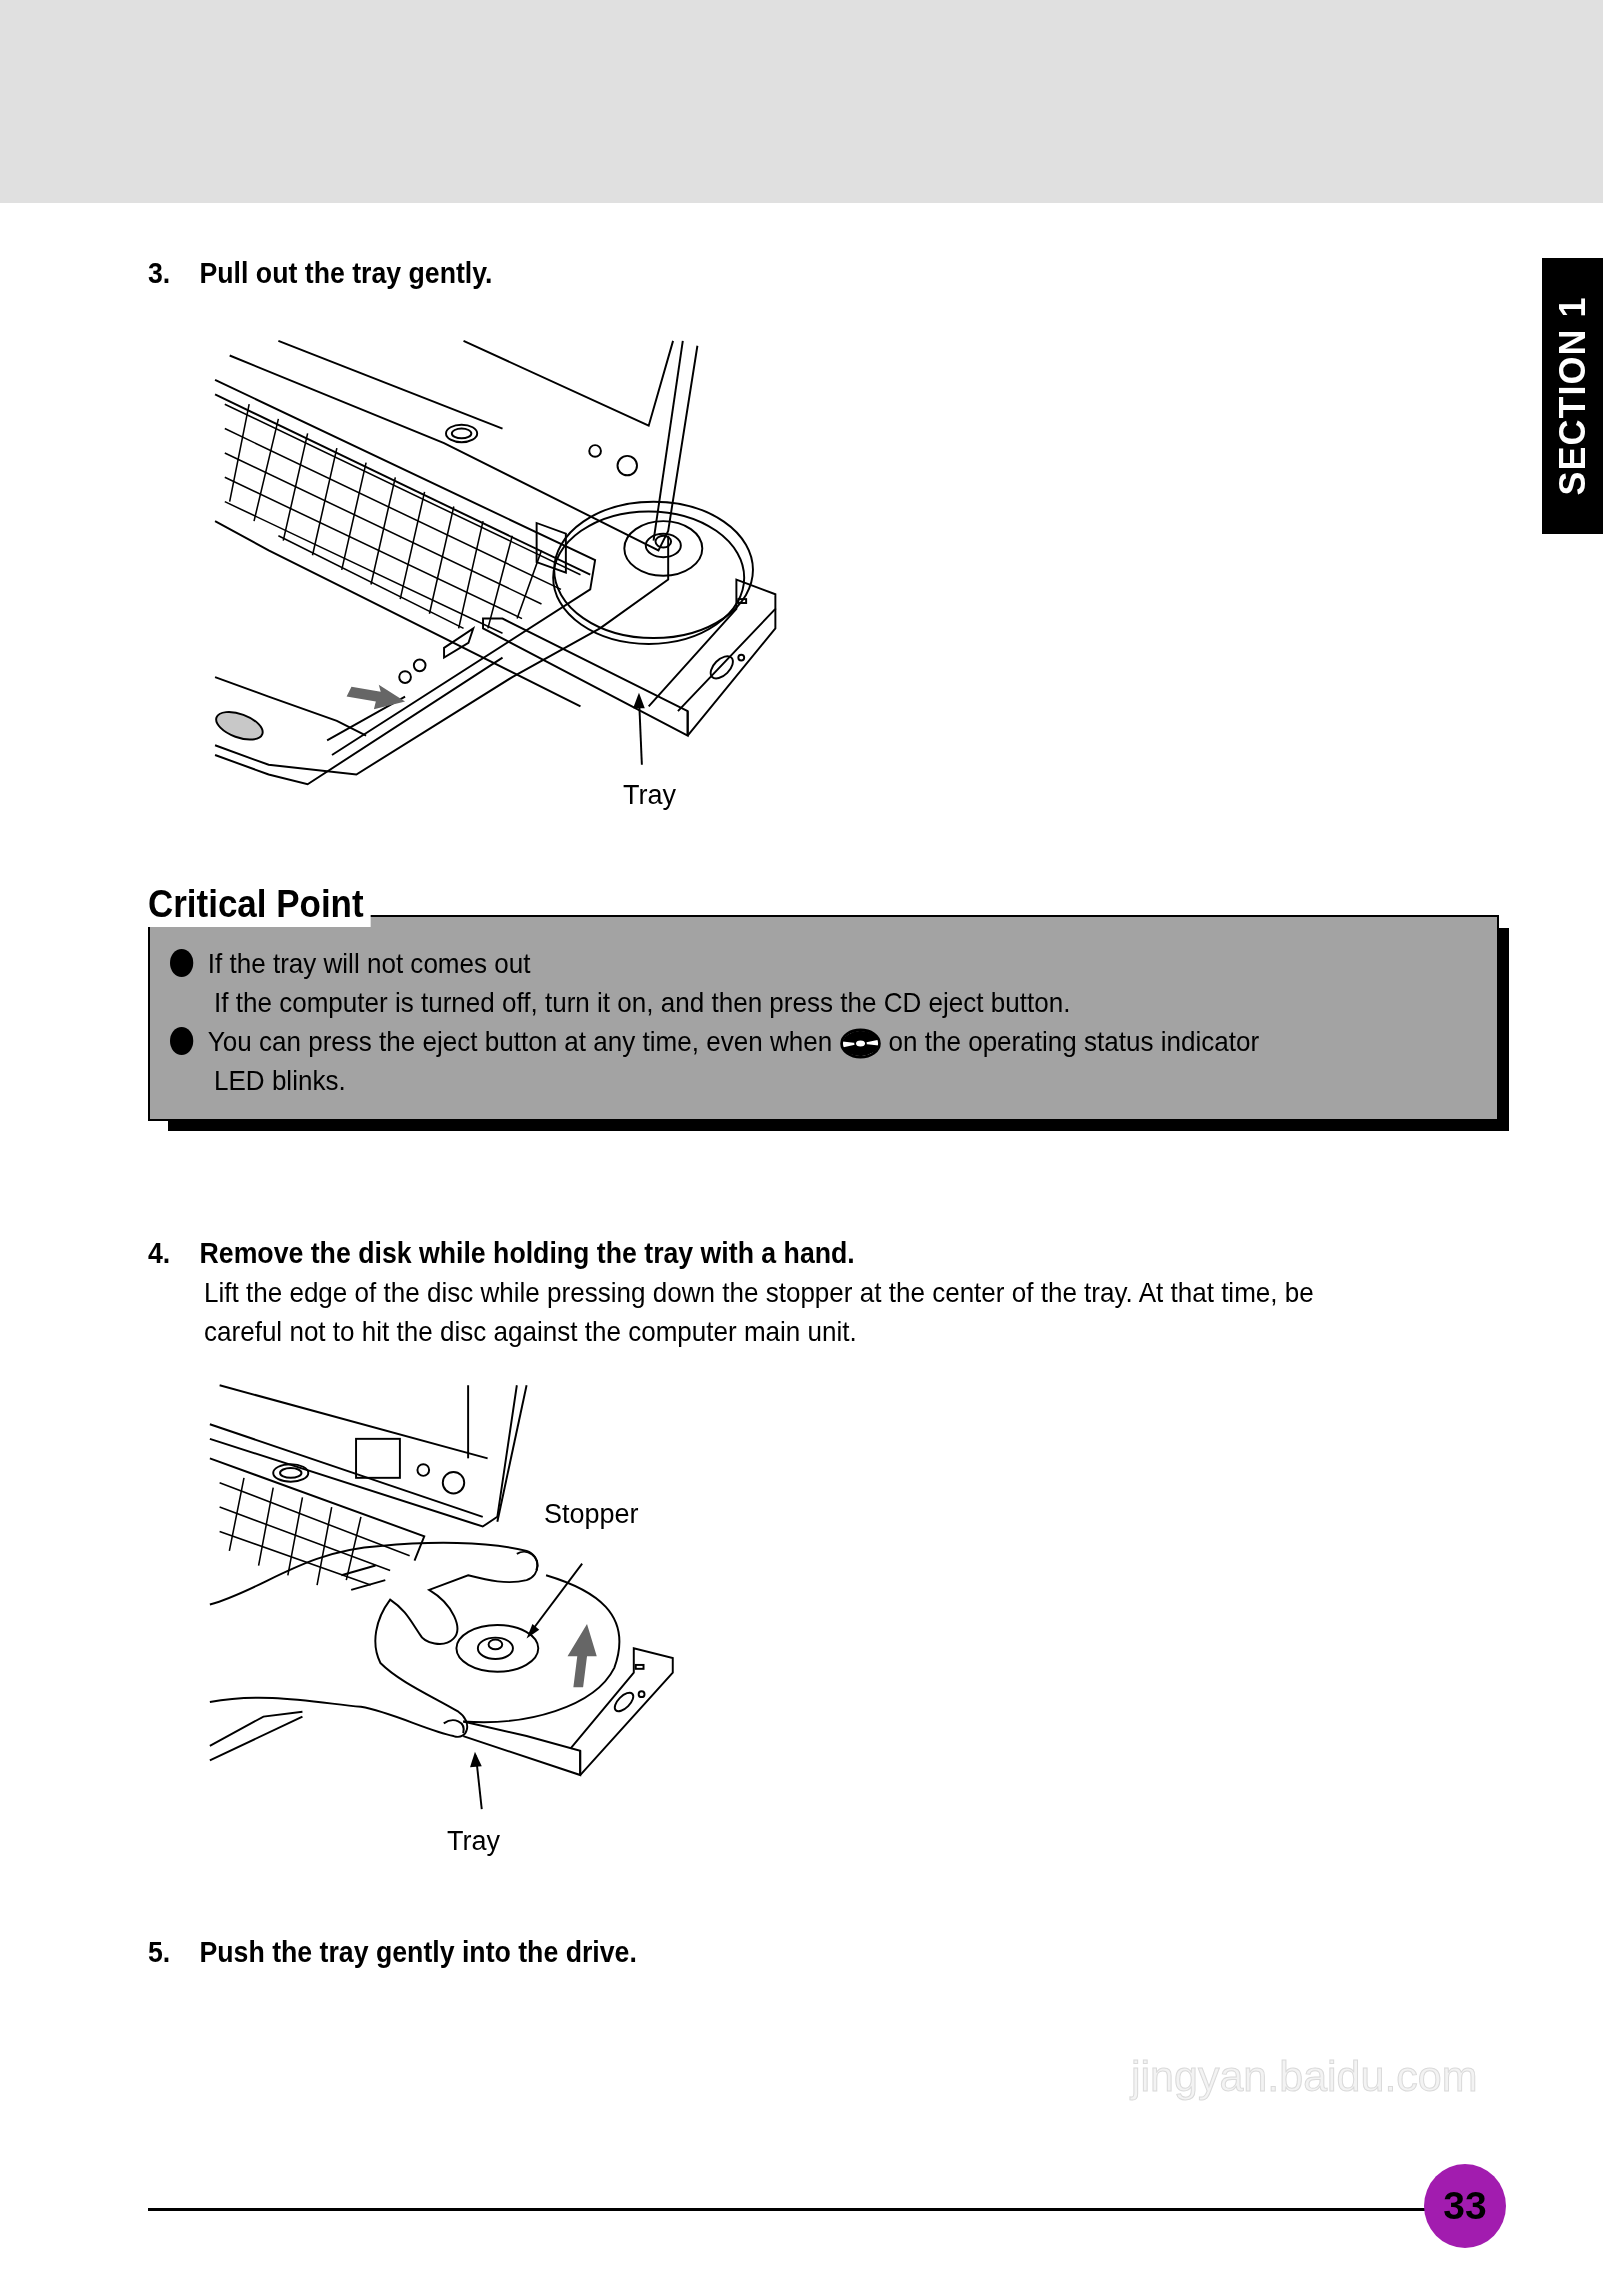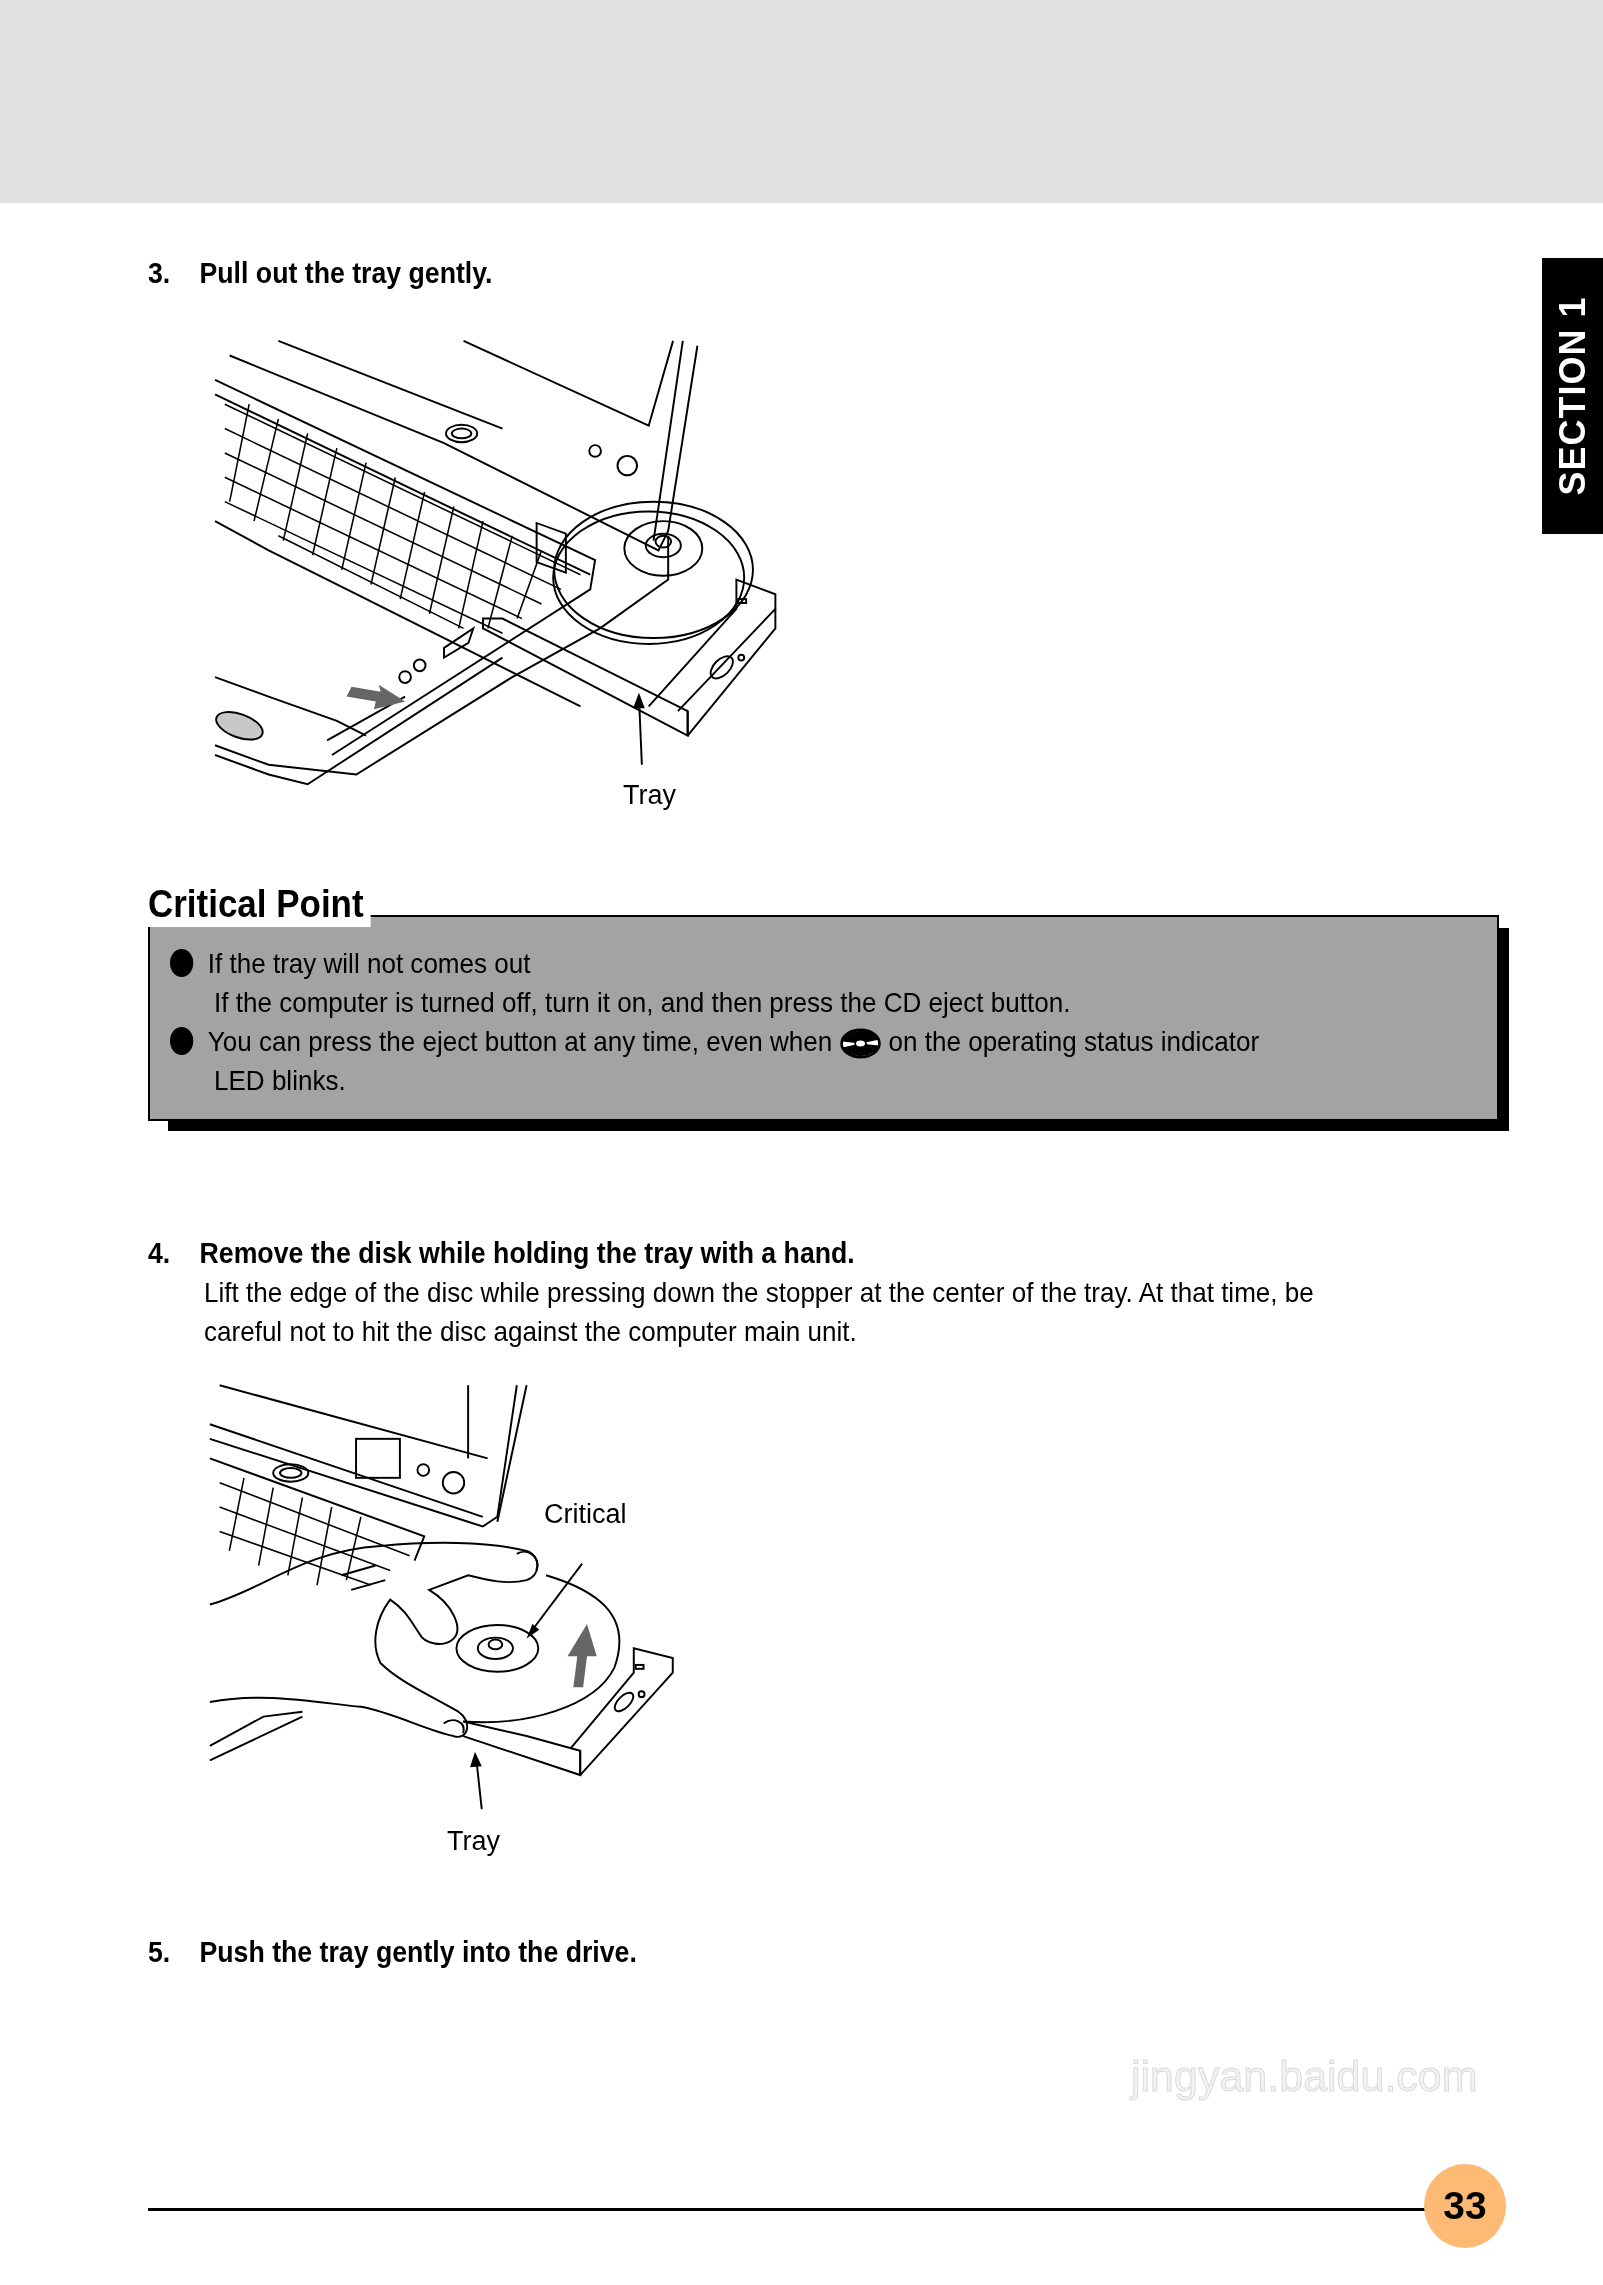--- a/index.html
+++ b/index.html
@@ -42,21 +42,21 @@
     .cp-item { position: absolute; left: 19.5px; font-size: 28px; line-height: 39px; white-space: nowrap;
       transform: scaleX(0.93); transform-origin: left center; }
     .bullet { display: inline-block; width: 25px; height: 28px; border-radius: 50%; background: #000; vertical-align: -3.9px; margin-right: 15.6px; }
     .cp-cont { position: absolute; left: 64px; font-size: 28px; line-height: 39px; white-space: nowrap;
       transform: scaleX(0.93); transform-origin: left center; }
     .disc-icon { display: inline-block; width: 45px; height: 31px; vertical-align: -7.8px; margin: 0 7.8px; }
 
     .footer-line { position: absolute; left: 148px; top: 2208px; width: 1287px; height: 2.9px; background: #000; }
     .page-num {
       position: absolute; left: 1424px; top: 2164px; width: 82px; height: 84px; border-radius: 50%;
-      background: #fdba74; display: flex; align-items: center; justify-content: center;
+      background: #a21caf; display: flex; align-items: center; justify-content: center;
       font-weight: bold; font-size: 39px;
     }
     .watermark { position: absolute; left: 1131px; top: 2058px; color: rgba(200,200,200,0.55); opacity: 0.9; }
     .watermark .wm-main { font-size: 72px; font-weight: bold; letter-spacing: 2px;
       -webkit-text-stroke: 2px #d8d8d8; color: #f6f6f6; }
     .watermark .wm-sub { font-size: 43px; color: #f2f2f2; -webkit-text-stroke: 1px #d6d6d6; margin-top: -5.9px; }
   </style>
 </head>
 <body>
 
@@ -194,21 +194,21 @@
     </g>
 
     <path d="M 378 315 L 382 283 L 372 283 L 392 250 L 402 283 L 392 283 L 388 315 Z" fill="#666"></path>
 
     <path d="M 387 188 L 333 260" stroke="#000" stroke-width="2"></path>
     <path d="M 330 265 L 336 250 L 343 256 Z" fill="#000"></path>
 
     <path d="M 284 440 L 278 385" stroke="#000" stroke-width="2"></path>
     <path d="M 272 397 L 277 381 L 284 396 Z" fill="#000"></path>
   </svg>
-  <span class="fig-label" style="left:339px; top:119px;">Critical</span>
+  <span class="fig-label" style="left:339px; top:119px;">Stopper</span>
   <span class="fig-label" style="left:242px; top:446px;">Tray</span>
 </div>
 
 <div class="step" style="top:1935px;">
   <span class="num">5.</span><span>Push the tray gently into the drive.</span>
 </div>
 
 <div class="watermark">
   <div class="wm-sub">jingyan.baidu.com</div>
 </div>

